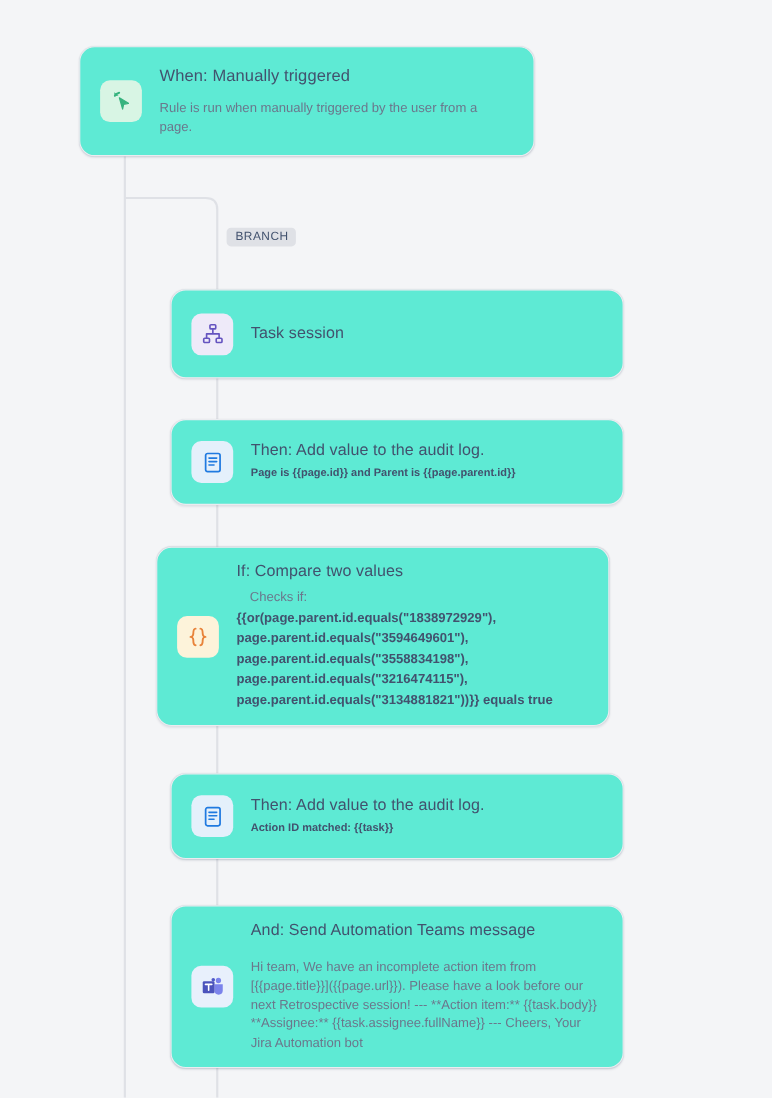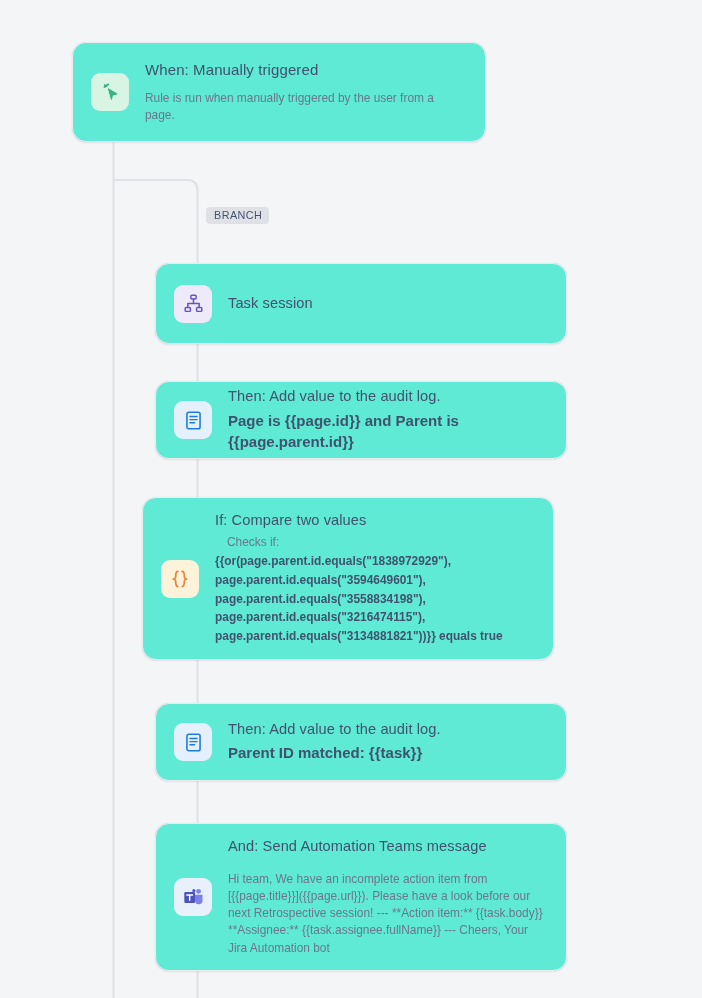--- a/index.html
+++ b/index.html
@@ -53,21 +53,21 @@
     line-height: 1.35;
     letter-spacing: .1px;
   }
   .card-sub {
     font-size: 11.9px;
     color: #6b778c;
     line-height: 1.45;
     margin-top: 14px;
   }
   .card-sub-strong {
-    font-size: 15px;
+    font-size: 10px;
     color: #42526e;
     font-weight: 700;
     line-height: 1.45;
     margin-top: 3px;
     word-break: break-word;
   }
   .checks-label {
     font-size: 11.9px;
     color: #6b778c;
     line-height: 1.45;
@@ -205,21 +205,21 @@
 
   <div class="card" id="node-audit-2">
     <div class="icon-tile tile-blue">
       <svg width="21" height="21" viewBox="0 0 24 24">
         <rect x="4.5" y="2.6" width="15" height="18.8" rx="2" stroke="#1f7ae0" stroke-width="1.8" fill="none"></rect>
         <path d="M8 7.4 H16 M8 11 H16 M8 14.6 H13.2" stroke="#1f7ae0" stroke-width="1.7" stroke-linecap="round"></path>
       </svg>
     </div>
     <div class="card-body">
       <div class="card-title">Then: Add value to the audit log.</div>
-      <div class="card-sub-strong">Parent ID matched: {{task}}</div>
+      <div class="card-sub-strong">Action ID matched: {{task}}</div>
     </div>
   </div>
 
   <div class="card" id="node-teams">
     <div class="icon-tile tile-teams">
       <svg width="23" height="23" viewBox="0 0 24 24">
         <circle cx="17.3" cy="5.6" r="2.5" fill="#7b83eb"></circle>
         <circle cx="12.4" cy="4.9" r="1.7" fill="#5059c9"></circle>
         <path d="M13.6 9.2 H21.4 V15.1 A3.9 3.9 0 0 1 17.5 19
                  A3.9 3.9 0 0 1 13.6 15.1 Z" fill="#7b83eb"></path>

